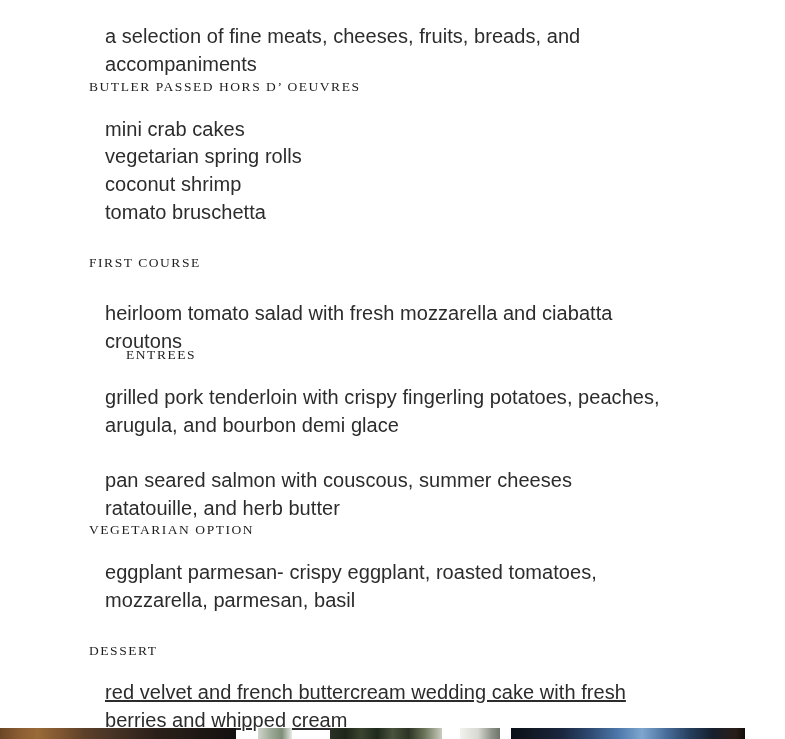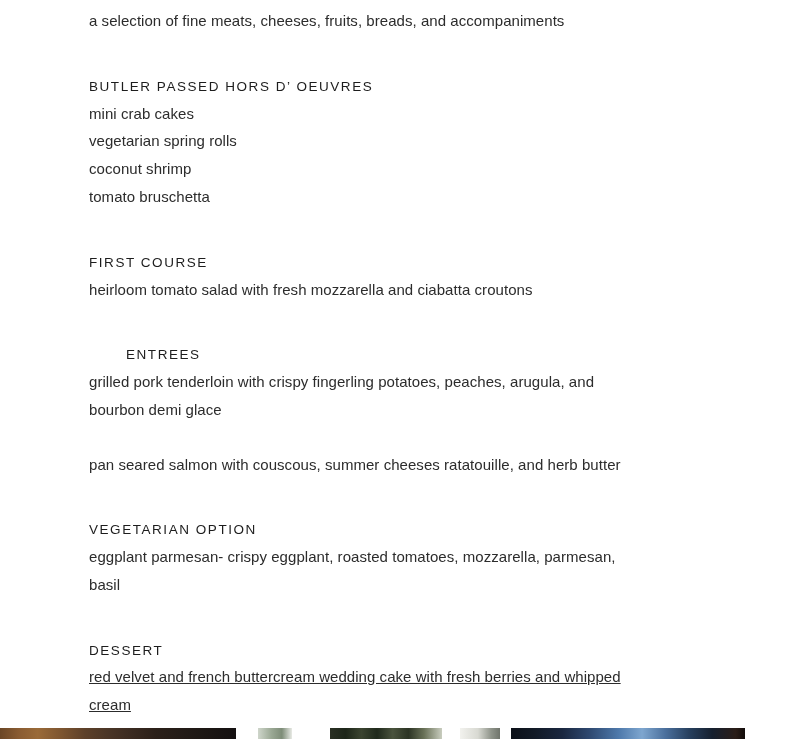--- a/index.html
+++ b/index.html
@@ -26,40 +26,40 @@
 
   .menu-body {
     position: absolute;
     left: 89px;
     top: 0;
     width: 620px;
   }
 
   
   .section-heading {
-    font-family: Liberation Sans, sans-serif;
+    font-family: Liberation Serif, serif;
     font-size: 13.5px;
     font-weight: 400;
     letter-spacing: 1.55px;
     color: #1d1d1d;
     text-transform: uppercase;
     line-height: 20px;
     margin: 0;
     white-space: nowrap;
   }
 
   
   .menu-line {
     font-family: "Liberation Sans", sans-serif;
-    font-size: 15px;
+    font-size: 20px;
     font-weight: 400;
     color: #2c2c2c;
     line-height: 27.5px;
     letter-spacing: 0.05px;
-    margin: 0;
+    margin: 16px;
   }
 
   .menu-line.wrap {
     width: 560px;
   }
 
   
   .at { position: absolute; left: 0; }
 
   
@@ -119,21 +119,21 @@
 
     <p class="menu-line at" style="top:7px;">a selection of fine meats, cheeses, fruits, breads, and accompaniments</p>
 
     <h2 class="section-heading at" style="top:77px;">BUTLER PASSED HORS D’ OEUVRES</h2>
     <p class="menu-line at" style="top:100px;">mini crab cakes</p>
     <p class="menu-line at" style="top:127px;">vegetarian spring rolls</p>
     <p class="menu-line at" style="top:155px;">coconut shrimp</p>
     <p class="menu-line at" style="top:183px;">tomato bruschetta</p>
 
     <h2 class="section-heading at" style="top:253px;">FIRST COURSE</h2>
-    <p class="menu-line wrap at" style="top:276px;">heirloom tomato salad with fresh mozzarella and ciabatta croutons</p>
+    <p class="menu-line wrap at" style="top:284px;">heirloom tomato salad with fresh mozzarella and ciabatta croutons</p>
 
     <h2 class="section-heading at" style="top:345px;margin-left:37px;">ENTREES</h2>
     <p class="menu-line wrap at" style="top:368px;">grilled pork tenderloin with crispy fingerling potatoes, peaches, arugula, and bourbon demi glace</p>
     <p class="menu-line wrap at" style="top:451px;">pan seared salmon with couscous, summer cheeses ratatouille, and herb butter</p>
 
     <h2 class="section-heading at" style="top:520px;">VEGETARIAN OPTION</h2>
     <p class="menu-line wrap at" style="top:543px;">eggplant parmesan- crispy eggplant, roasted tomatoes, mozzarella, parmesan, basil</p>
 
     <h2 class="section-heading at" style="top:641px;">DESSERT</h2>
     <p class="menu-line wrap at" style="top:663px;text-decoration:underline;">red velvet and french buttercream wedding cake with fresh berries and whipped cream</p>

